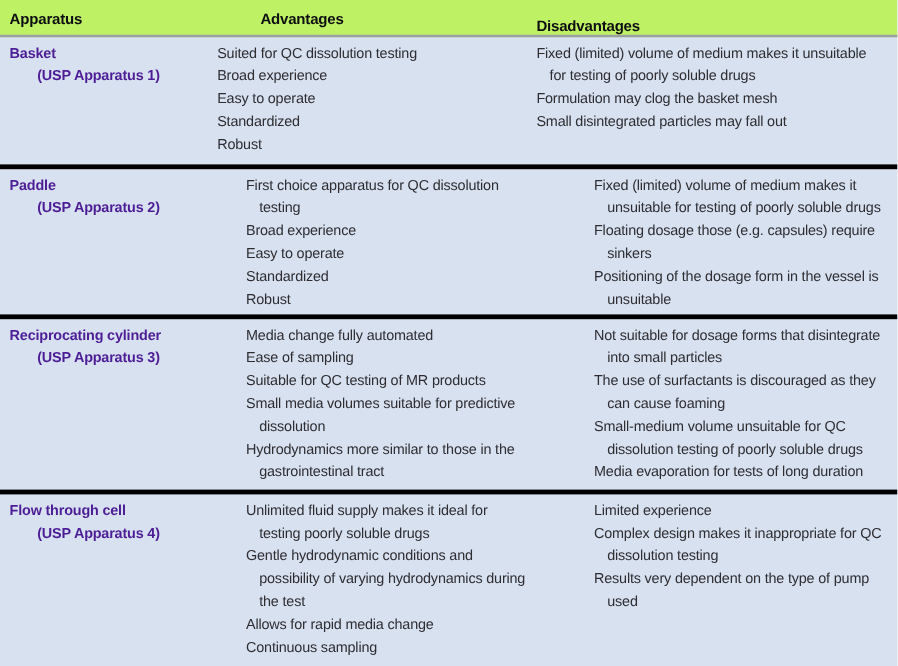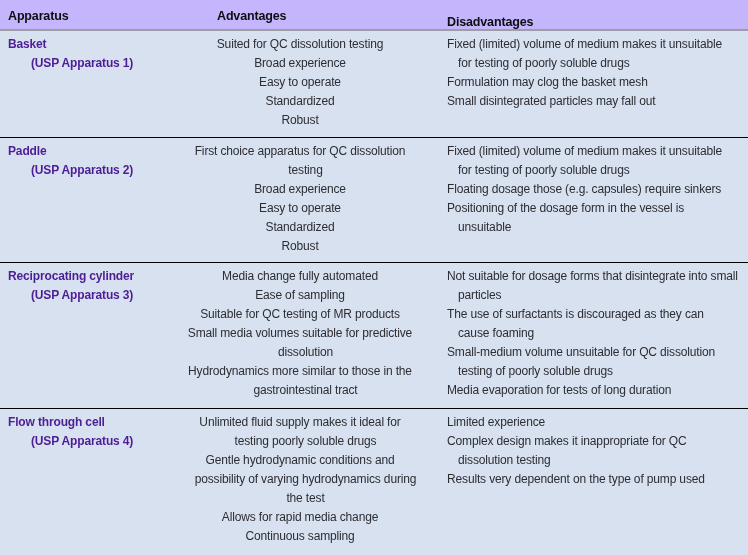--- a/index.html
+++ b/index.html
@@ -16,21 +16,21 @@
     font-family: "Liberation Sans", "DejaVu Sans", sans-serif;
     font-size: 12px;
     letter-spacing: -0.15px;
     color: #2d2d32;
     box-sizing: border-box;
   }
   
   .thead {
     display: grid;
     grid-template-columns: 181px 264px 1fr;
-    background: #c4b5fd;
+    background: #bef264;
     border-bottom: 2px solid #9d9da5;
     height: 31px;
     box-sizing: border-box;
   }
   .th {
     font-weight: 700;
     font-size: 12.5px;
     color: #0d0d12;
     padding-top: 9px;
     box-sizing: border-box;
@@ -40,36 +40,36 @@
   .th.c2 { padding-left: 0; margin-left: 36px; }
   .th.c3 { padding-left: 2px; padding-top: 15px; }
   
   .trow {
     display: grid;
     grid-template-columns: 181px 264px 1fr;
     box-sizing: border-box;
     padding-top: 4px;
   }
   .trow + .trow {
-    border-top: 1px solid #000000;
+    border-top: 4px solid #000000;
+    gap: 24px;
   }
   .cell {
     box-sizing: border-box;
     line-height: 19px;
   }
   .cell.apparatus {
     padding-left: 8px;
     padding-right: 6px;
     font-weight: 700;
     color: #4c1d95;
   }
   .app-sub { margin-left: 23px; }
   .cell.advantages {
     padding-right: 26px;
-    text-align: center;
   }
   .cell.disadvantages {
     padding-left: 2px;
     padding-right: 10px;
   }
   .item {
     padding-left: 11px;
     text-indent: -11px;
   }
 </style>

